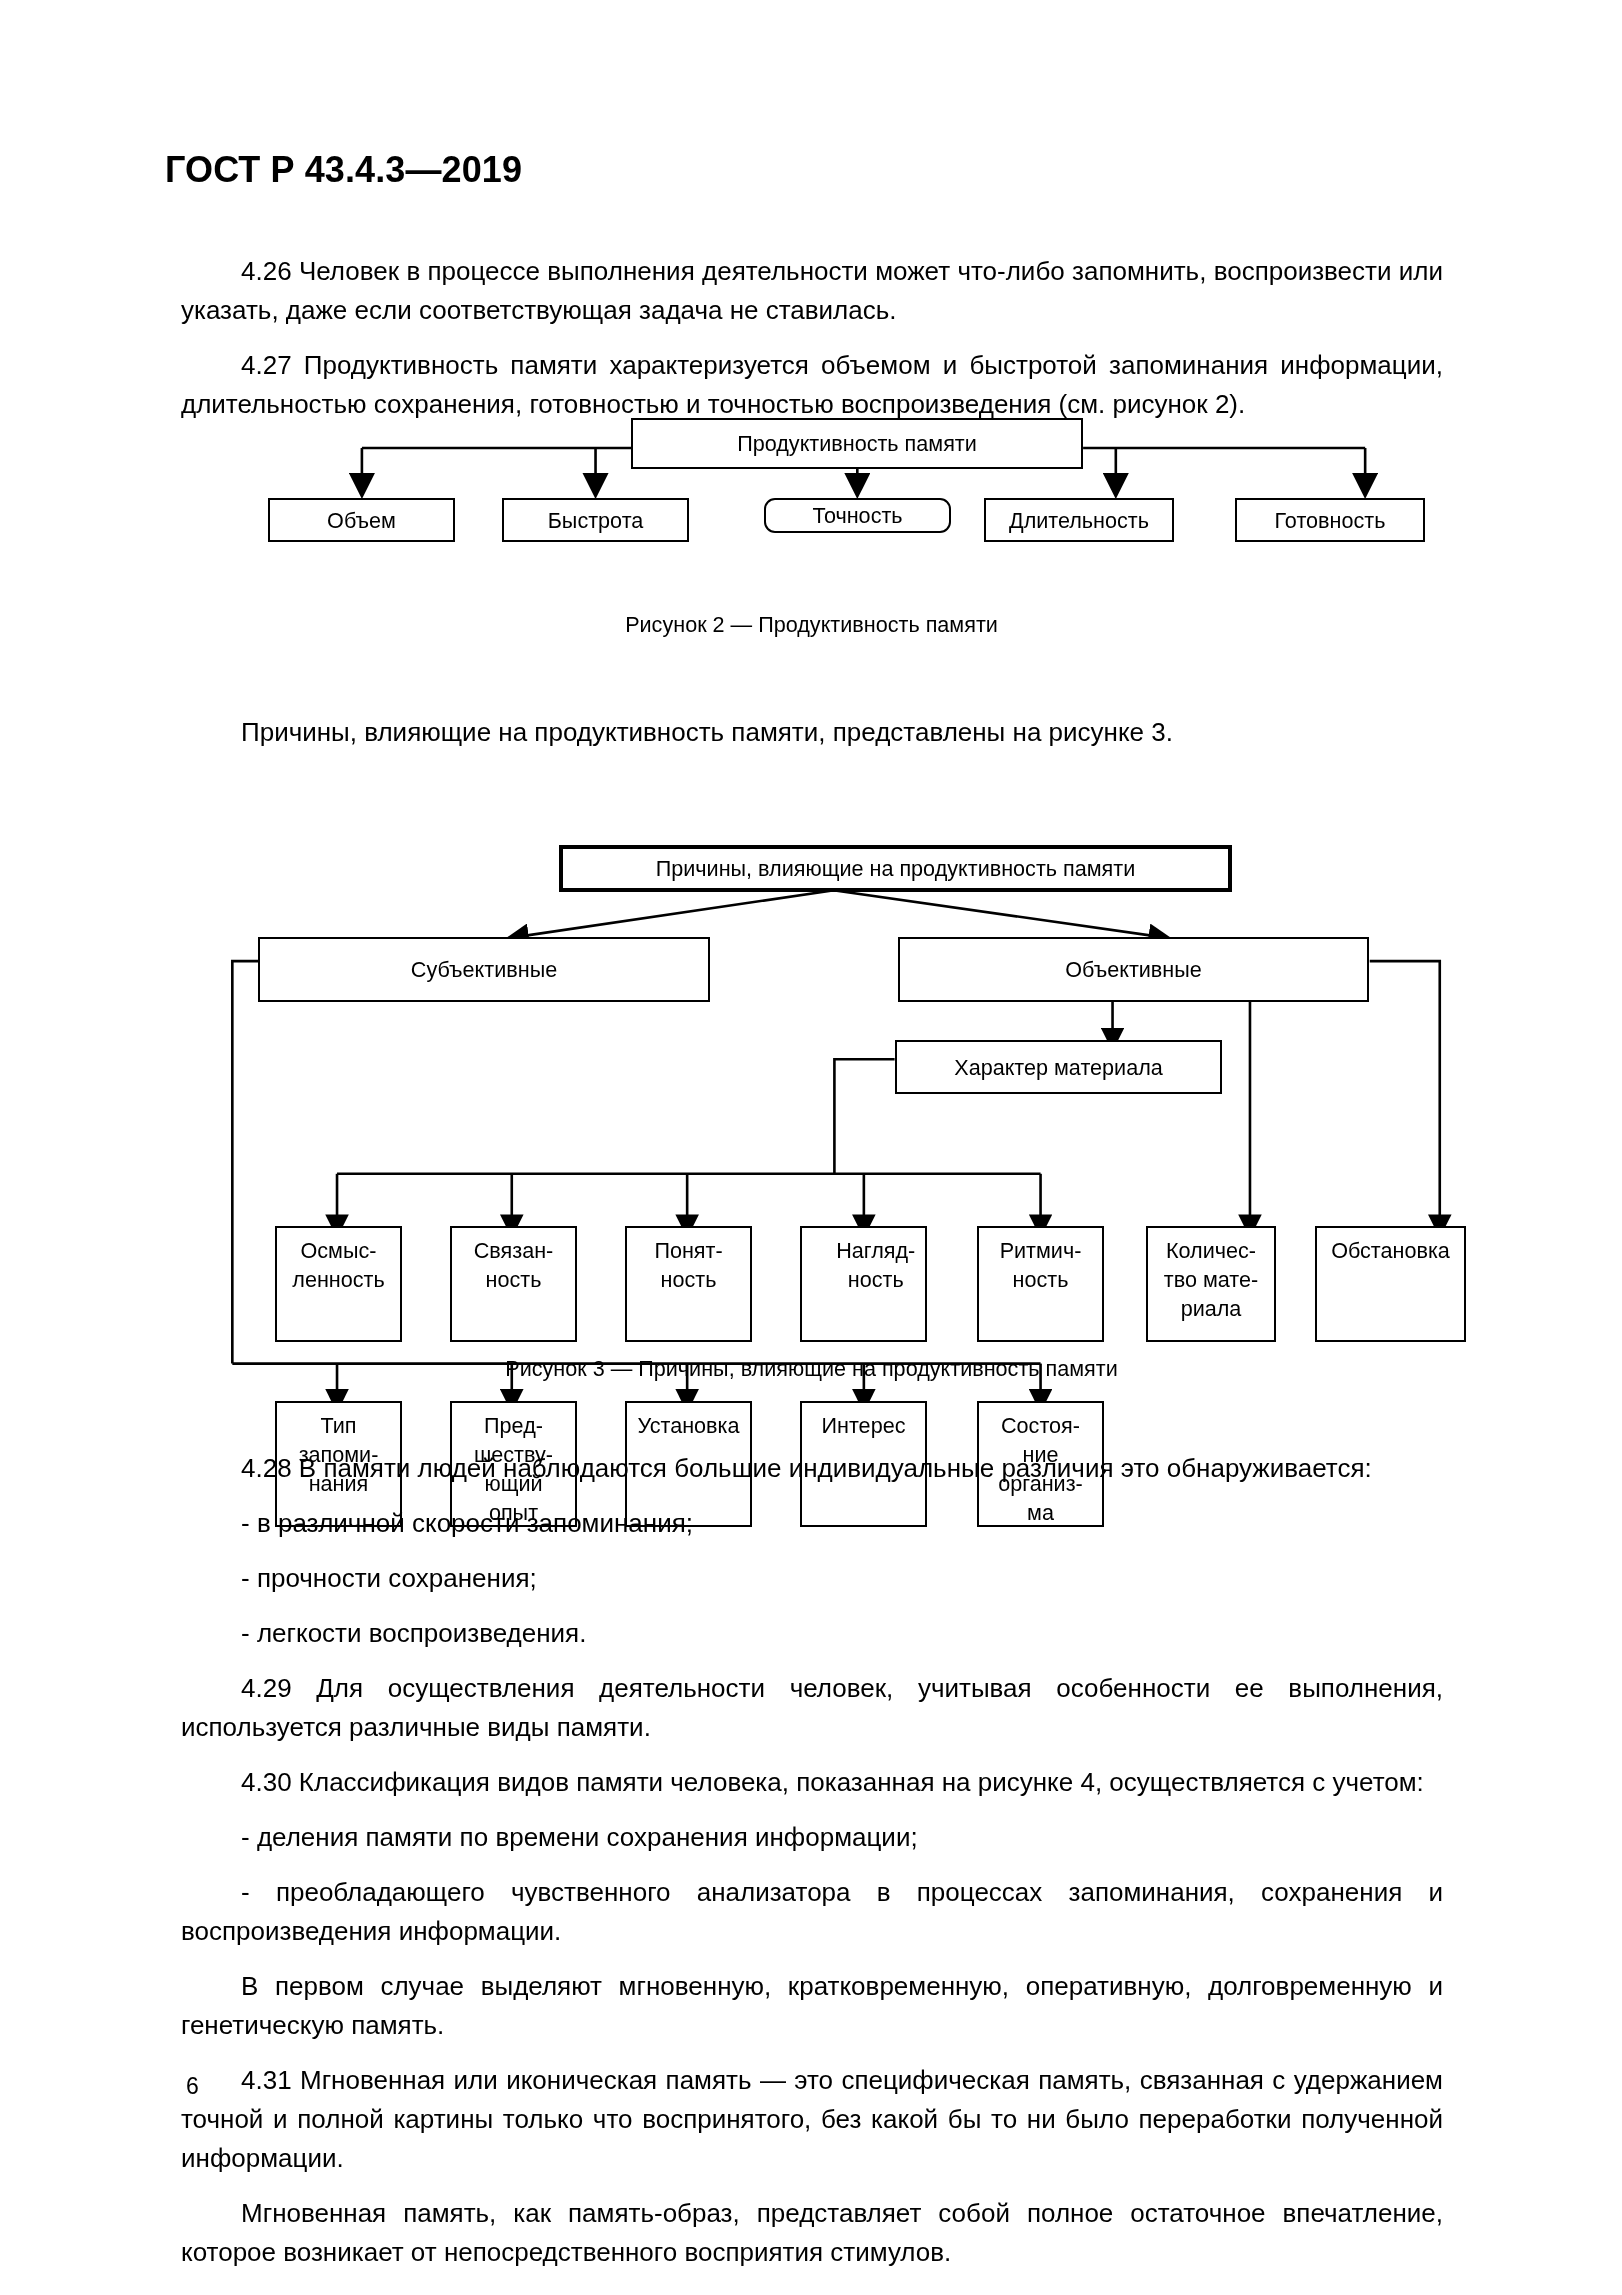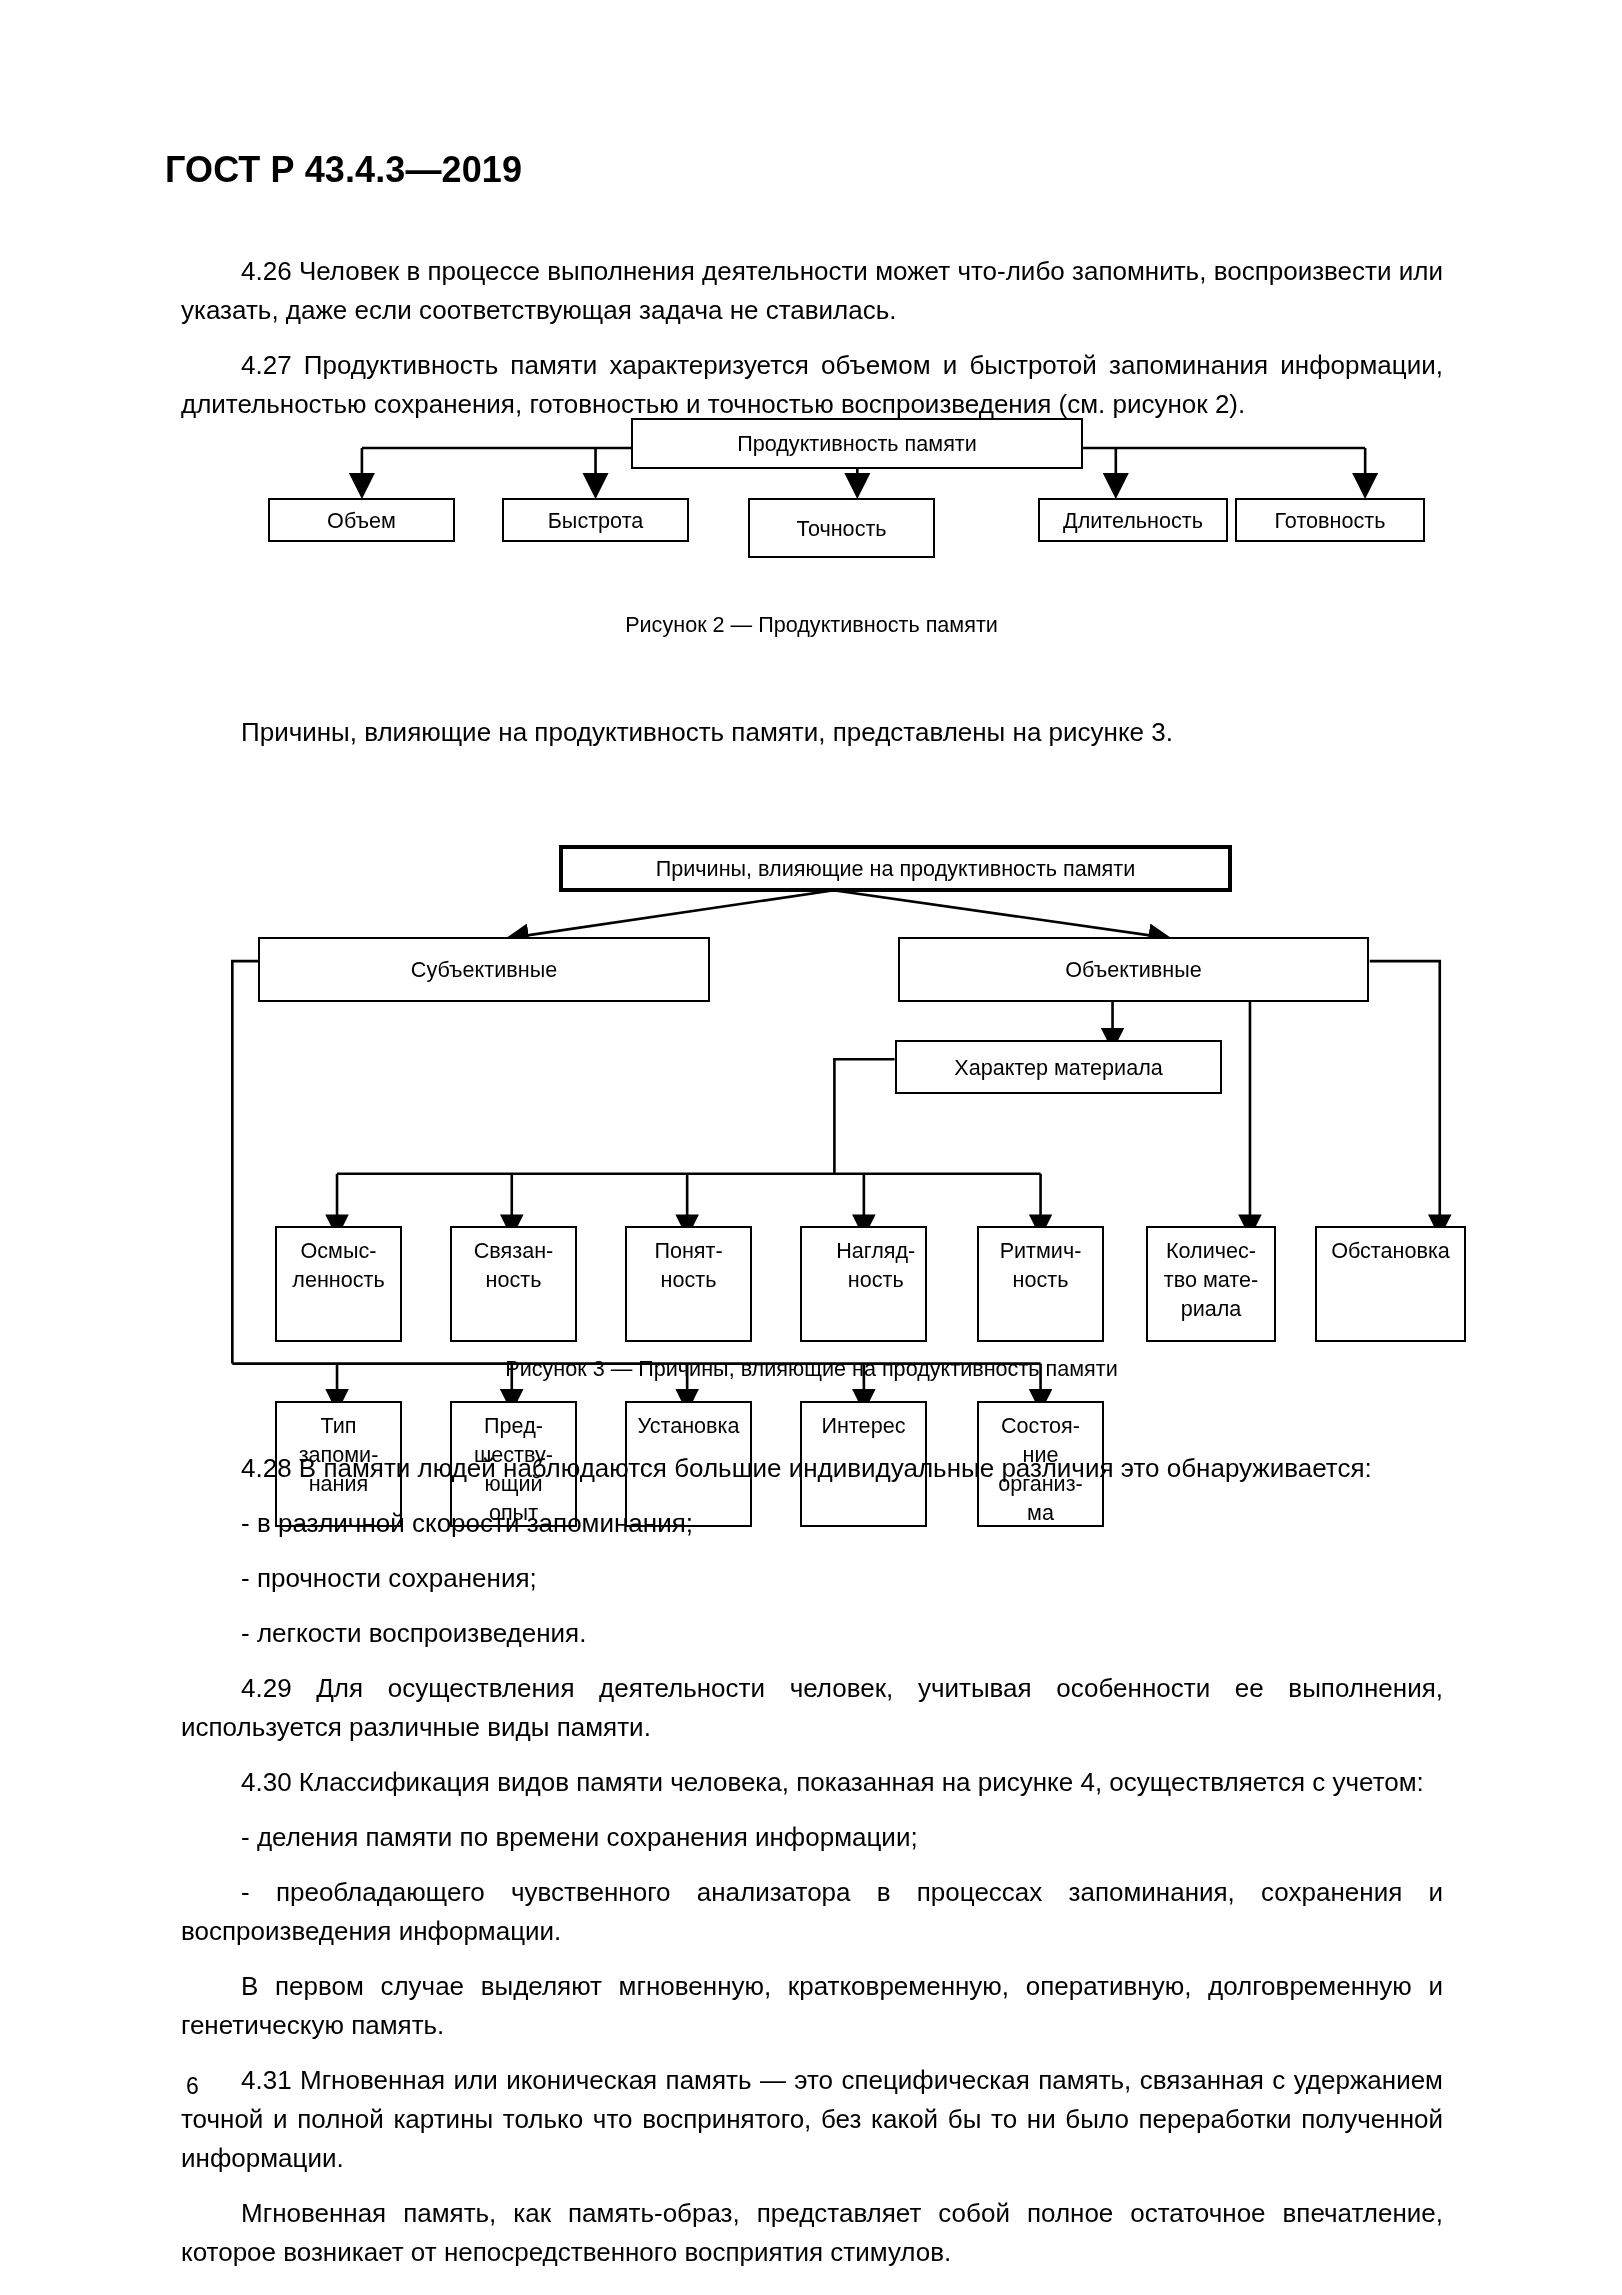--- a/index.html
+++ b/index.html
@@ -138,23 +138,23 @@
       <path d="M1705,64 L1705,122" stroke="#000" stroke-width="4" fill="none" marker-end="url(#ah2)"></path>
       <path d="M2086,64 L2086,122" stroke="#000" stroke-width="4" fill="none" marker-end="url(#ah2)"></path>
     </svg>
 
     <div class="dbox" style="left:631px; top:11.8px; width:452px; height:51px;text-align:right;">Продуктивность памяти</div>
 
     <div class="dbox" style="left:268px; top:92px; width:187px; height:44px;">Объем</div>
 
     <div class="dbox" style="left:502px; top:92px; width:187px; height:44px;">Быстрота</div>
 
-    <div class="dbox" style="left:748px; top:92px; width:187px; height:60px;">Точность</div>
-
-    <div class="dbox" style="left:1038px; top:92px; width:190px; height:44px;">Длительность</div>
+    <div class="dbox" style="left:764px; top:92px; width:187px; height:35px;border-radius:11px;">Точность</div>
+
+    <div class="dbox" style="left:984px; top:92px; width:190px; height:44px;">Длительность</div>
 
     <div class="dbox" style="left:1235px; top:92px; width:190px; height:44px;">Готовность</div>
   </div>
 
   <div class="fig-caption cap2">Рисунок 2 — Продуктивность памяти</div>
 
   <div class="body-text block2">
     <p class="ind last-line-left">Причины, влияющие на продуктивность памяти, представлены на рисунке 3.</p>
   </div>
 

